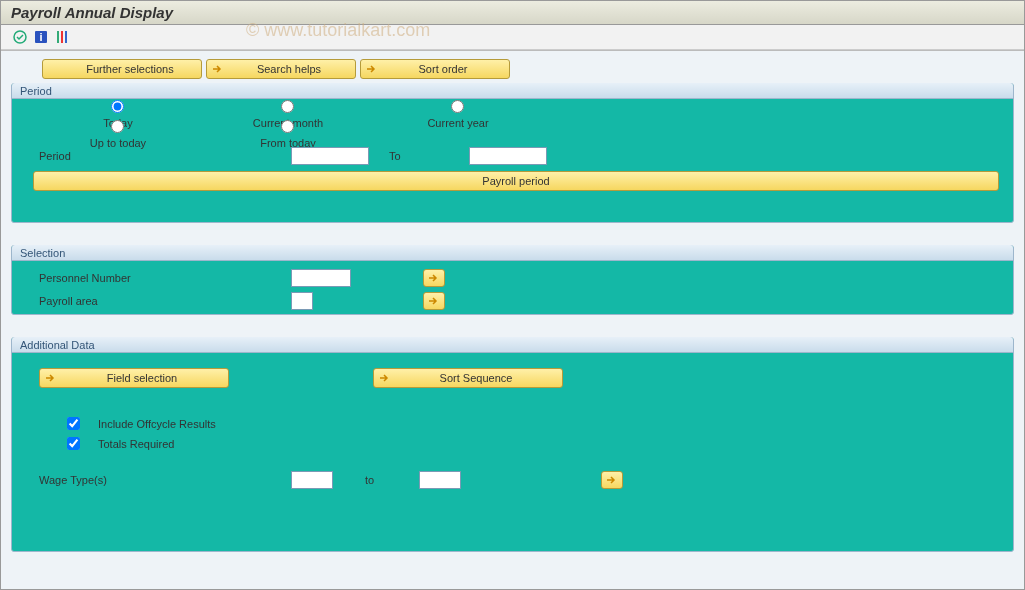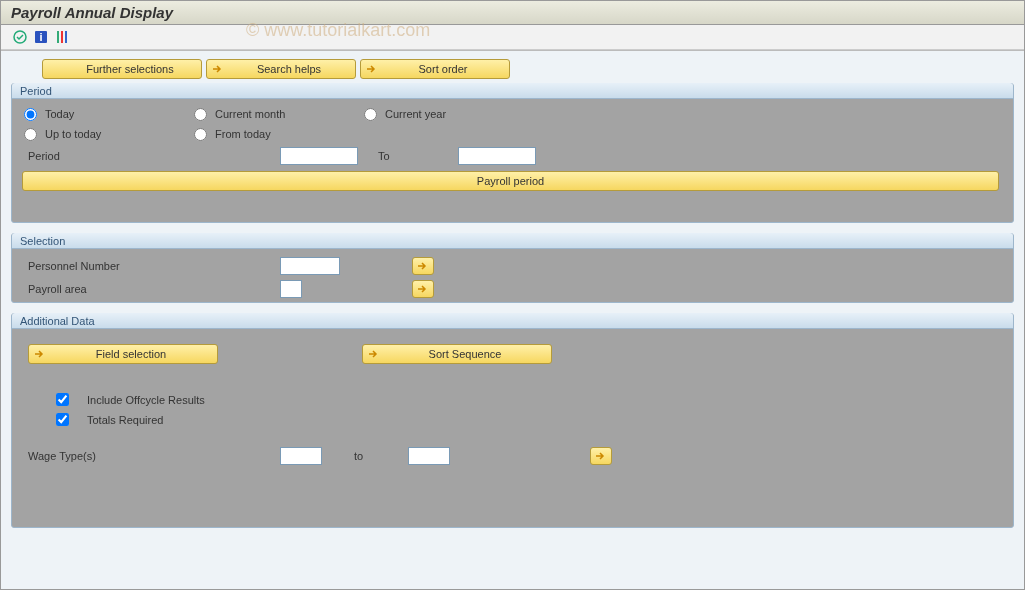--- a/index.html
+++ b/index.html
@@ -83,44 +83,45 @@
   }
   .sap-btn .arrow-slot {
     position: absolute;
     left: 4px;
     display: flex;
     align-items: center;
   }
   .sap-btn.centered { justify-content: center; padding: 2px 8px 2px 24px; }
   .grpbox {
     border: 1px solid #9db6cc;
-    background: #a3a3a3;
+    background: #14b8a6;
     border-radius: 3px;
-    margin-bottom: 10px;
+    margin-bottom: 22px;
     position: relative;
-    padding: 14px 10px 10px 10px;
+    padding: 14px 10px 10px 21px;
   }
   .grpbox-title {
     position: absolute;
     top: -1px;
     left: 0;
     right: 0;
     background: linear-gradient(to bottom, #e7f0f8 0%, #c9dceb 100%);
     border-bottom: 1px solid #9db6cc;
     border-radius: 3px 3px 0 0;
     font-size: 11px;
     color: #335577;
     padding: 2px 8px;
     height: 16px;
   }
   .grpbox-body { padding-top: 6px; }
   .radio-row { display: flex; align-items: center; height: 20px; }
   .radio-item {
     display: flex; align-items: center; gap: 4px;
     width: 170px;
+    flex-direction: column;
   }
   .radio-item.w2 { width: 170px; }
   input[type=radio], input[type=checkbox] { margin: 0 4px 0 2px; }
   .field-row { display: flex; align-items: center; height: 22px; margin: 1px 0; }
   .field-label { width: 155px; padding-left: 20px; }
   .field-label.top { padding-left: 6px; width: 258px;}
   .text-input {
     border: 1px solid #7a9ab5;
     background: #fff;
     height: 18px;

